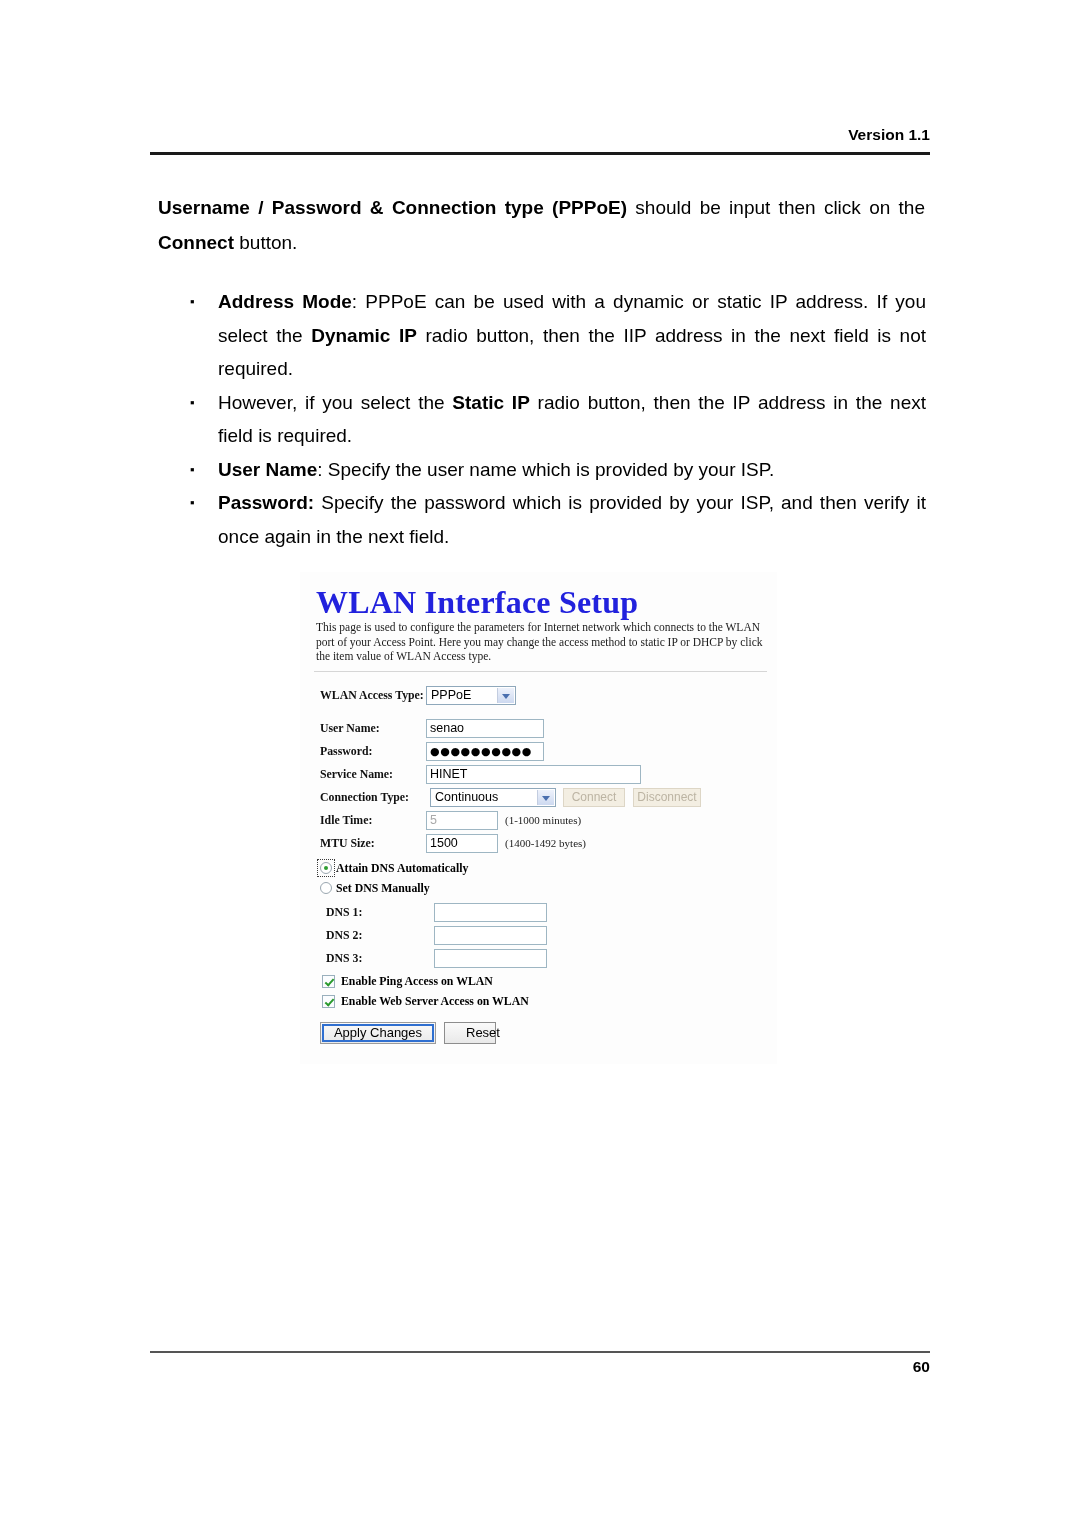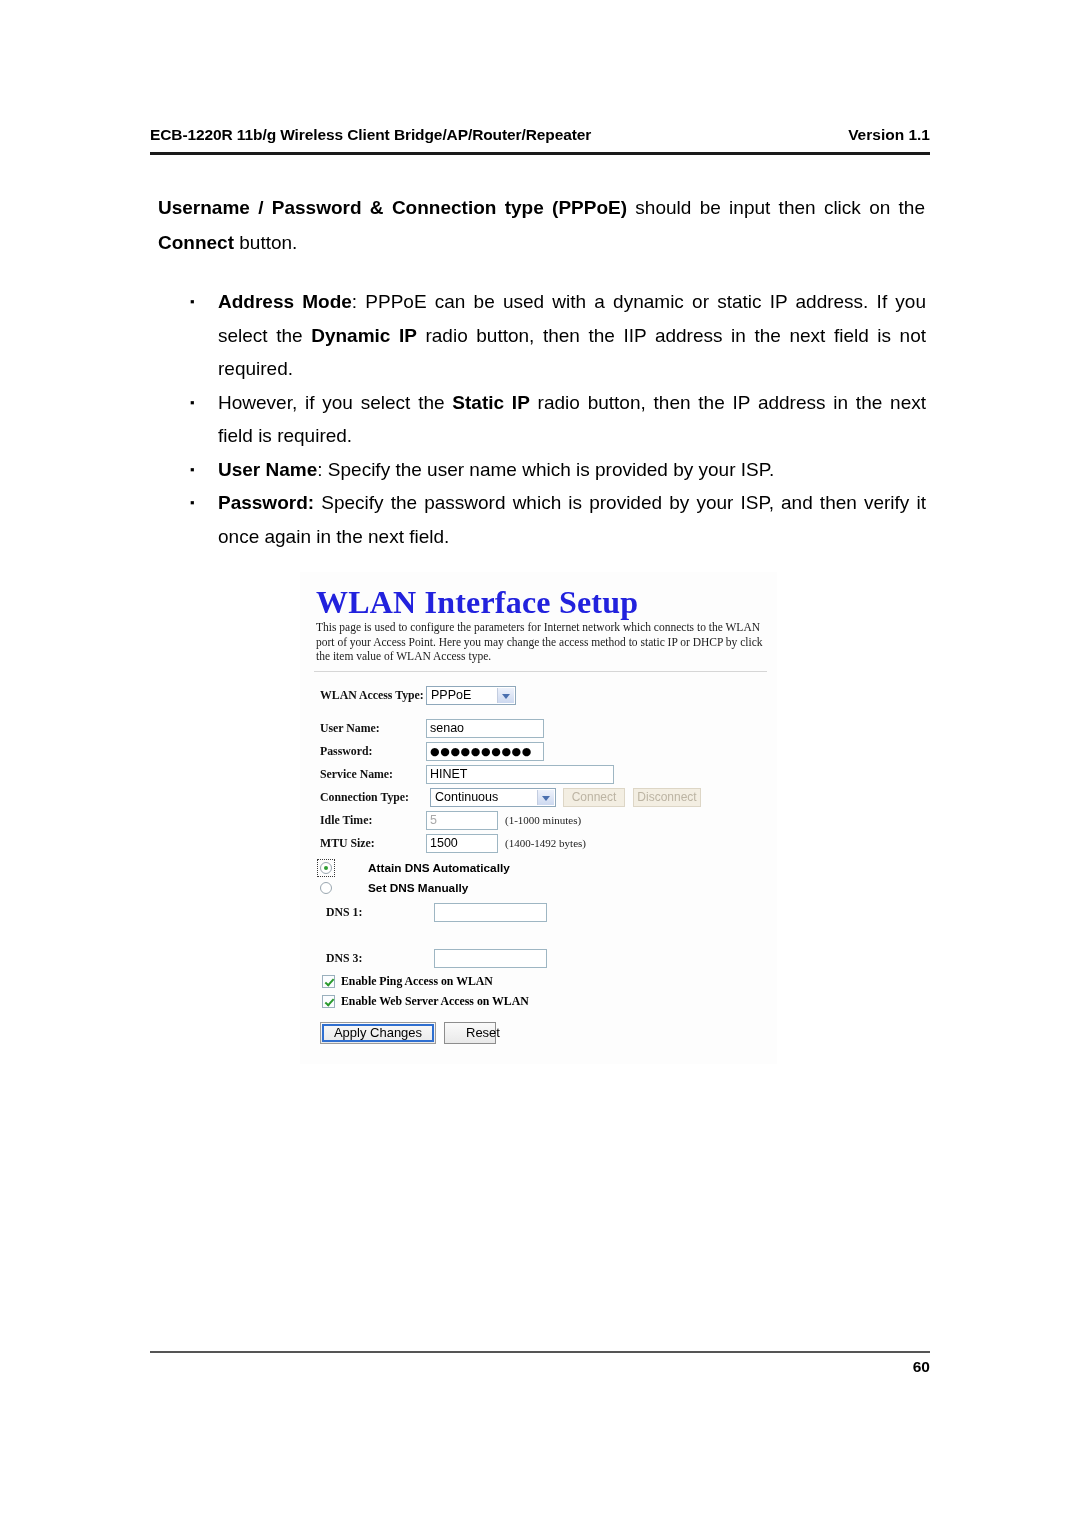--- a/index.html
+++ b/index.html
@@ -243,24 +243,23 @@
     left: -3px; top: -1px;
     width: 18px; height: 18px;
     border: 1px dotted #3b3b3b;
     box-sizing: border-box;
   }
   .radio-label {
     position: absolute;
     left: 16px; top: 0;
     font-size: 11.8px;
     font-weight: bold;
-    font-family: Liberation Sans, sans-serif;
+    font-family: Liberation Serif, serif;
     white-space: nowrap;
     line-height: 16px;
-    margin-left: 32px;
   }
 
   
   .check-row { position: absolute; left: 22px; height: 18px; }
   .checkbox {
     position: absolute;
     left: 0; top: 1px;
     width: 13px; height: 13px;
     box-sizing: border-box;
     border: 1px solid #9ab0bd;
@@ -328,21 +327,20 @@
     right: 150px;
     top: 1358px;
     font-size: 15.5px;
     font-weight: bold;
   }
 </style>
 </head>
 <body>
 
 <div class="page-header">
-  <div class="doc-title">ECB-1220R 11b/g Wireless Client Bridge/AP/Router/Repeater</div>
   <div class="doc-version">Version 1.1</div>
 </div>
 
 <div class="intro-para"><b>Username / Password &amp; Connection type (PPPoE)</b> should be input then click on the <b>Connect</b> button.</div>
 
 <div class="bullet-list">
   <div class="bullet-row">
     <span class="marker">▪</span>
     <span><b>Address Mode</b>: PPPoE can be used with a dynamic or static IP address. If you select the <b>Dynamic IP</b> radio button, then the IIP address in the next field is not required.</span>
   </div>
@@ -379,21 +377,21 @@
     <div class="ftext" style="left:126px; top:0px; width:118px;">senao</div>
   </div>
 
   <div class="frow" style="top:170px;">
     <span class="flabel">Password:</span>
     <div class="ftext dots" style="left:126px; top:0px; width:118px;">●●●●●●●●●●</div>
   </div>
 
   <div class="frow" style="top:193px;">
     <span class="flabel">Service Name:</span>
-    <div class="ftext" style="left:126px; top:0px; width:188px;">HINET</div>
+    <div class="ftext" style="left:126px; top:0px; width:215px;">HINET</div>
   </div>
 
   <div class="frow" style="top:216px;">
     <span class="flabel">Connection Type:</span>
     <div class="fselect" style="left:130px; top:0px; width:126px;">
       <span>Continuous</span>
       <span class="arrowbox"></span>
     </div>
     <div class="fbtn-disabled" style="left:263px; top:0px; width:62px;">Connect</div>
     <div class="fbtn-disabled" style="left:333px; top:0px; width:68px;">Disconnect</div>
@@ -420,20 +418,24 @@
   <div class="radio-row" style="top:308px;">
     <span class="radio"></span>
     <span class="radio-label">Set DNS Manually</span>
   </div>
 
   <div class="frow" style="top:331px;">
     <span class="flabel indent">DNS 1:</span>
     <div class="ftext" style="left:134px; top:0px; width:113px;"></div>
   </div>
 
+  <div class="frow" style="top:354px;">
+    <span class="flabel indent">DNS 2:</span>
+    <div class="ftext" style="left:134px; top:0px; width:113px;"></div>
+  </div>
 
   <div class="frow" style="top:377px;">
     <span class="flabel indent">DNS 3:</span>
     <div class="ftext" style="left:134px; top:0px; width:113px;"></div>
   </div>
 
   <div class="check-row" style="top:402px;">
     <span class="checkbox"></span>
     <span class="check-label">Enable Ping Access on WLAN</span>
   </div>

